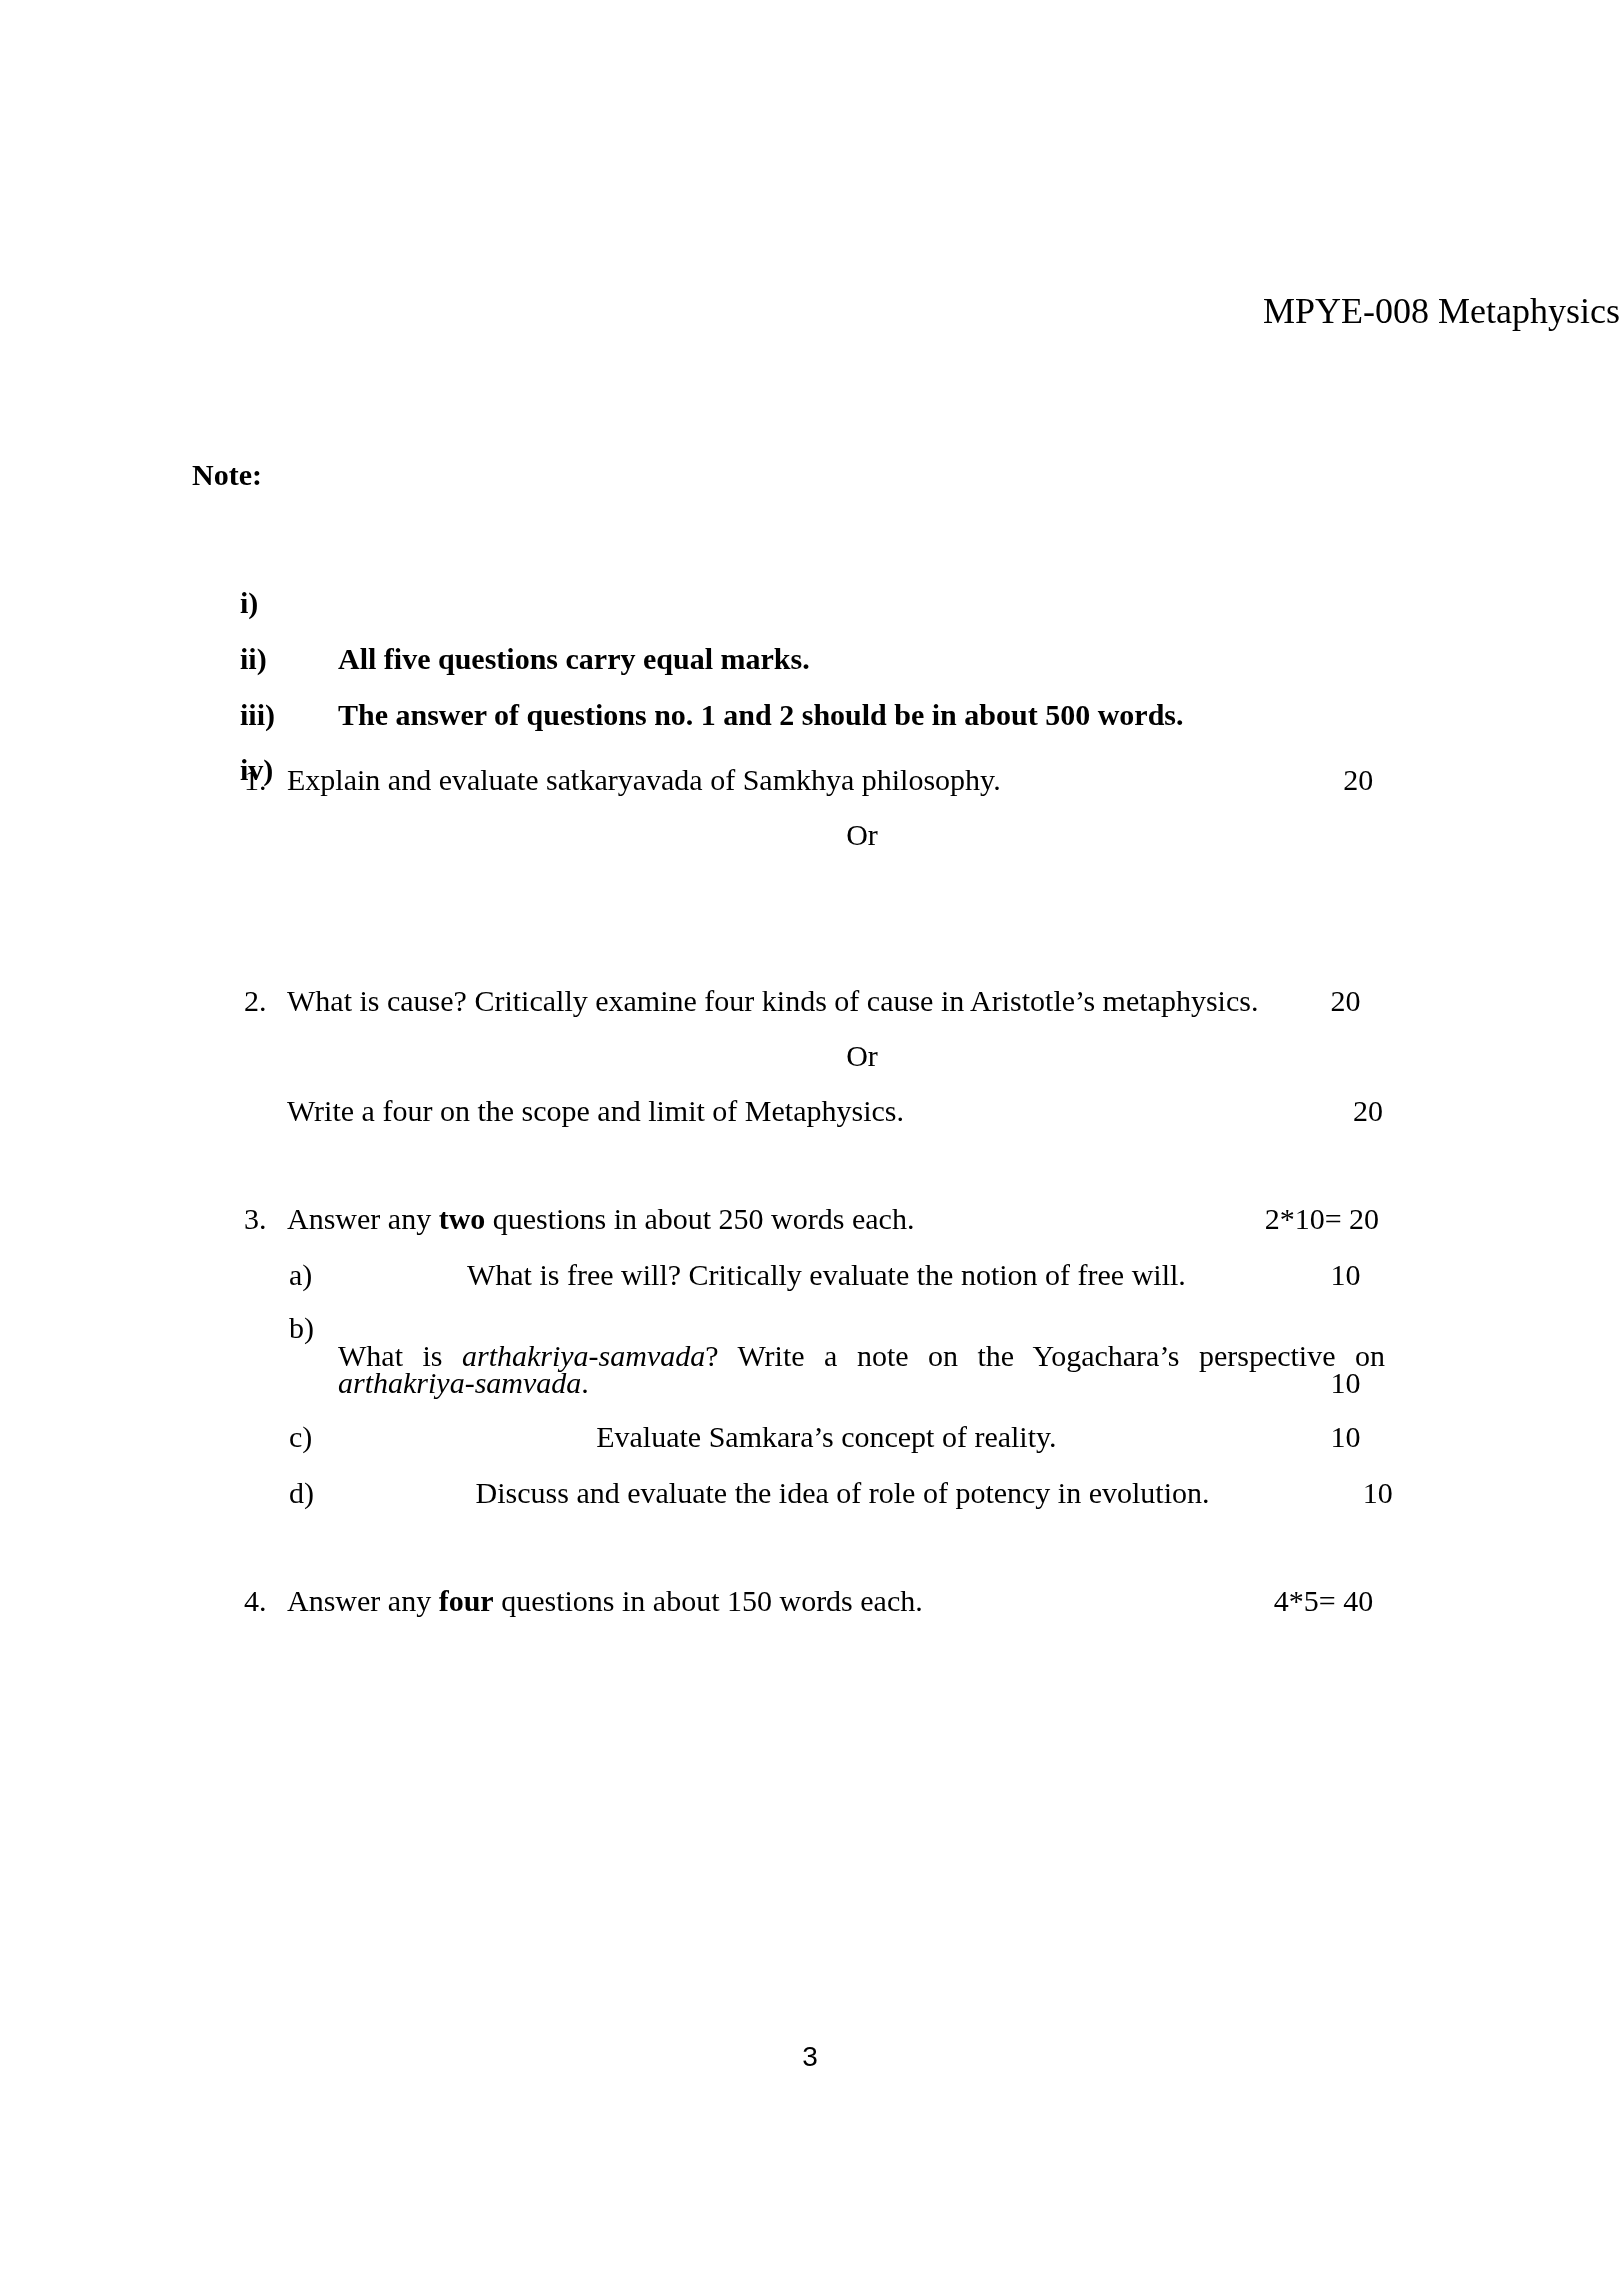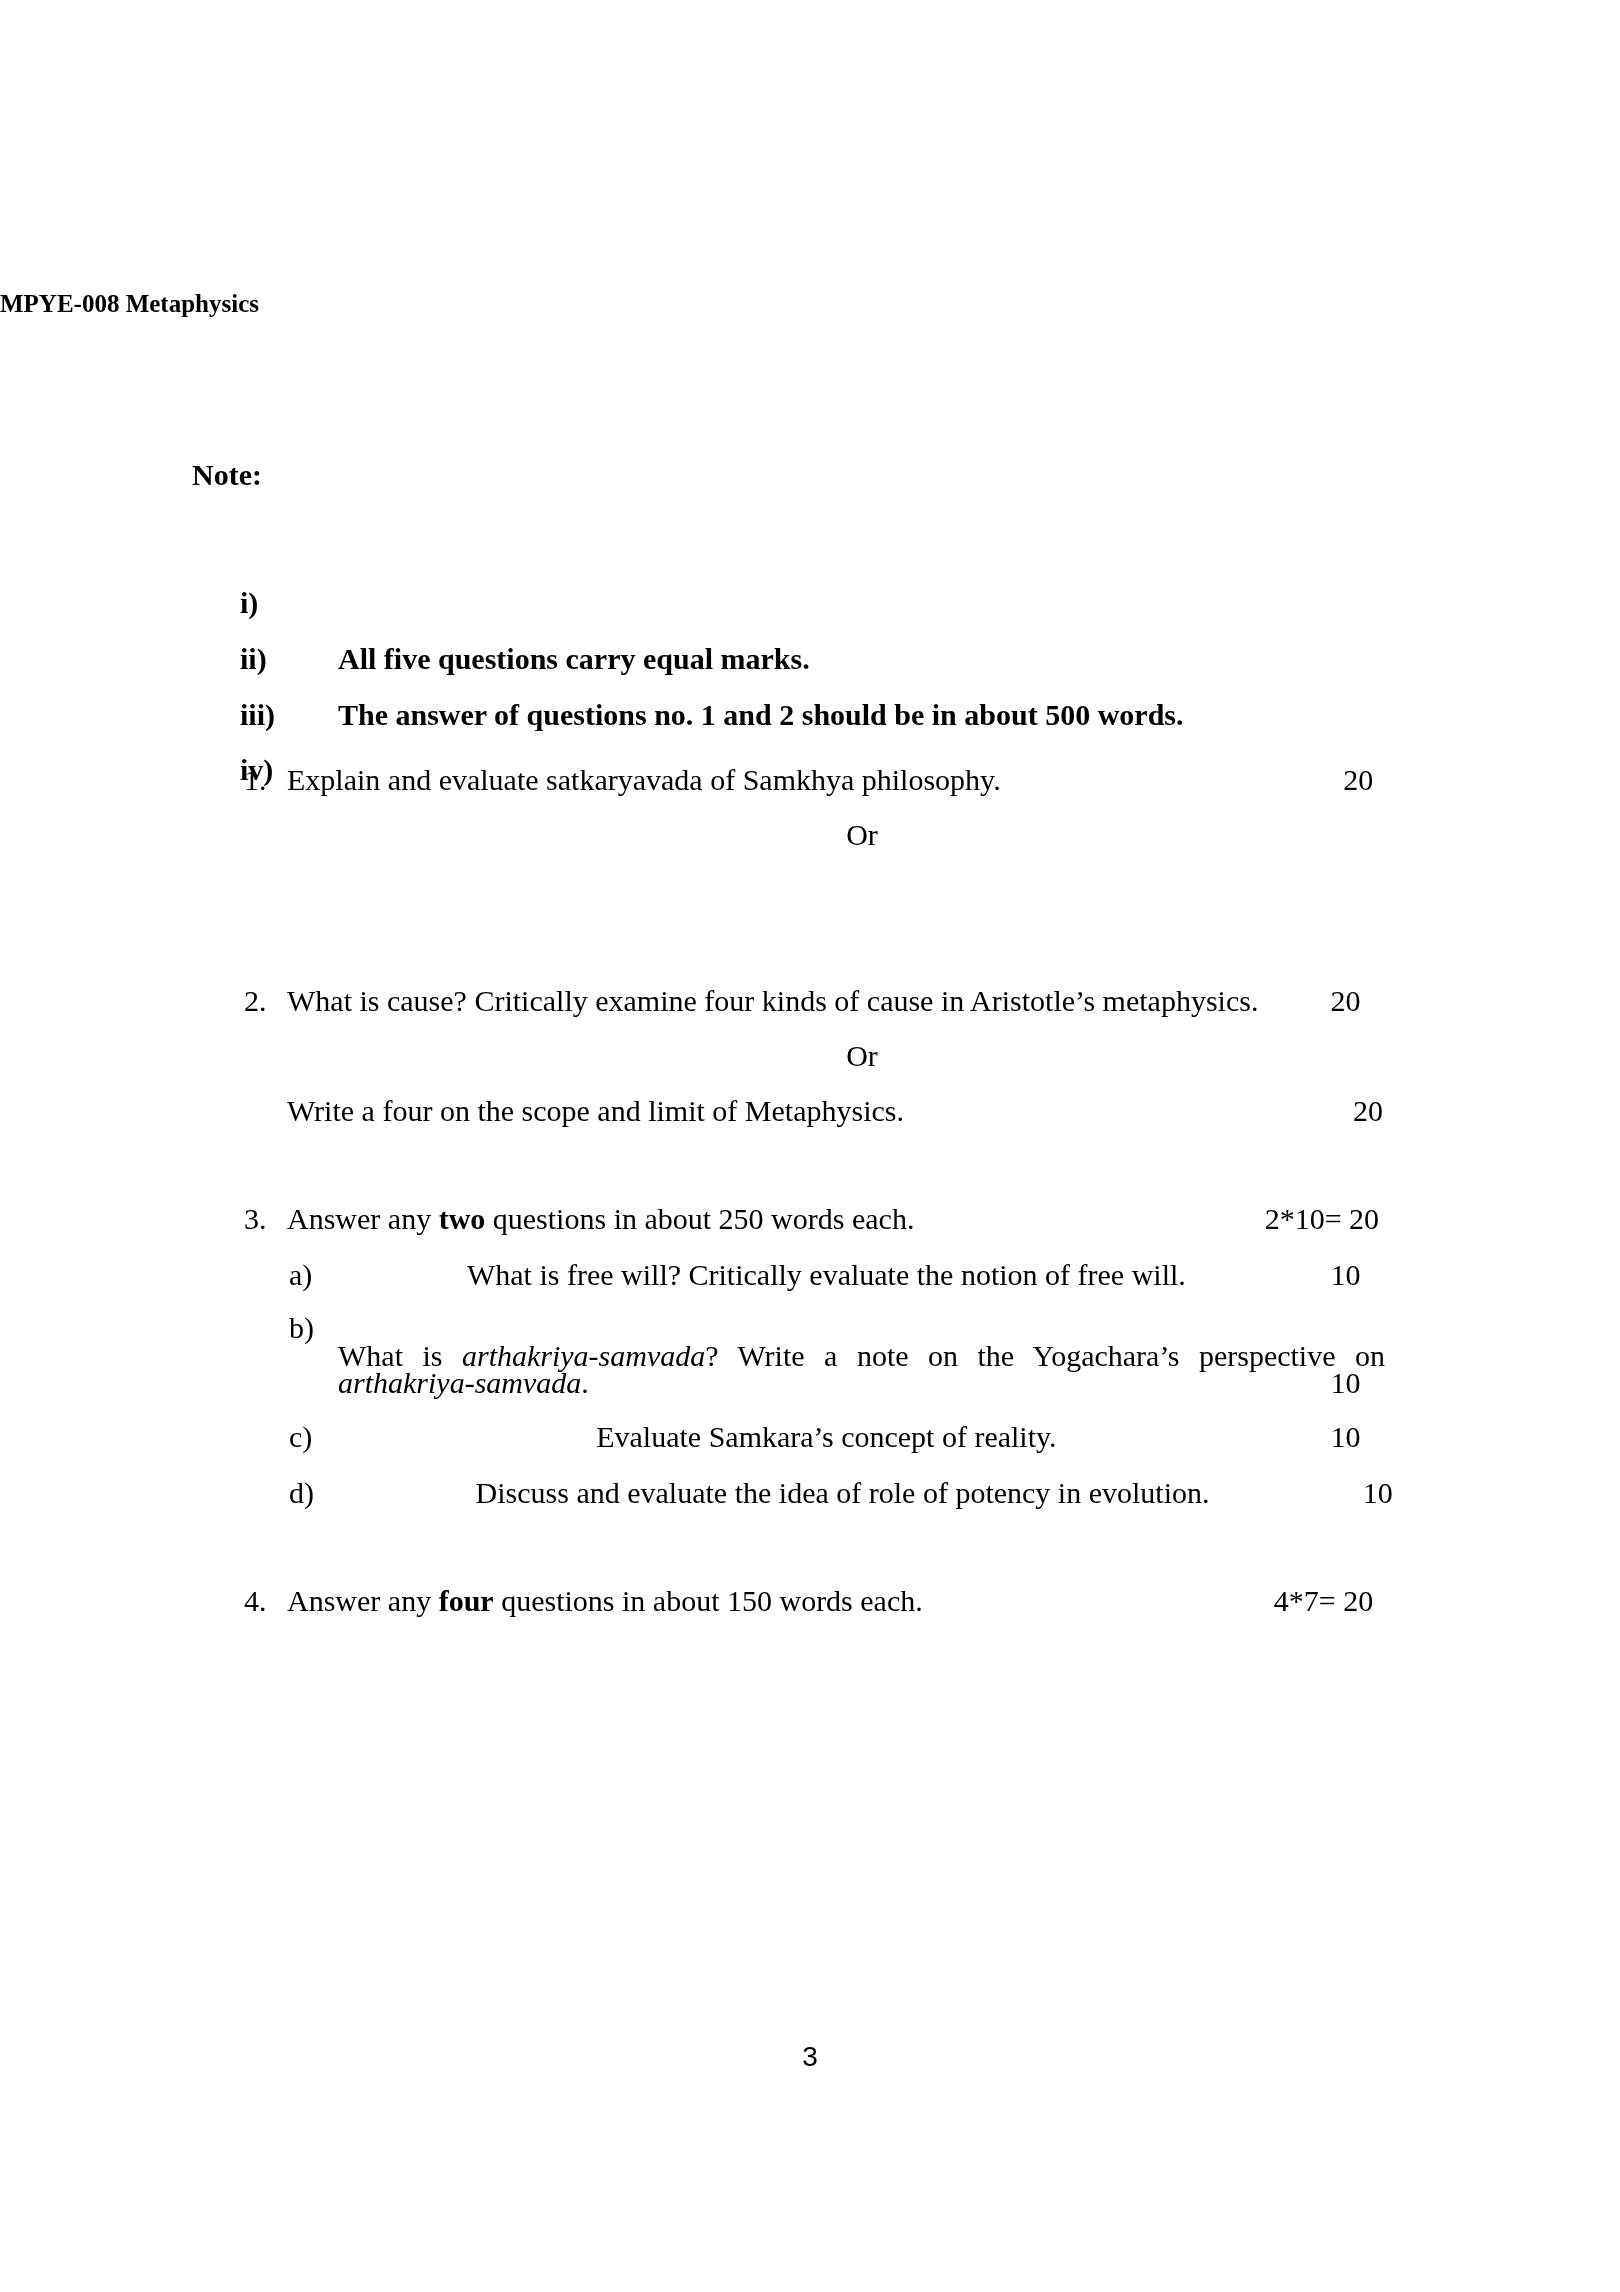--- a/index.html
+++ b/index.html
@@ -16,23 +16,23 @@
     font-family: "Liberation Serif", "DejaVu Serif", serif;
     font-size: 30px;
     overflow: hidden;
   }
   .title {
     position: absolute;
     top: 290px;
     left: 0;
     width: 100%;
     margin: 0;
-    text-align: left;
-    font-size: 25px;
-    font-weight: bold;
+    text-align: right;
+    font-size: 36px;
+    font-weight: normal;
   }
   .line {
     position: absolute;
     left: 192px;
     right: 235px;
     line-height: 1.2;
   }
   .bold { font-weight: bold; margin-top: 44px; }
   .italic { font-style: italic; }
   .nowrap { white-space: nowrap; }
@@ -153,19 +153,19 @@
 
   <div class="line sub-row" style="top:1475px">
     <span class="num">d)</span>
     <span class="txt nowrap">Discuss and evaluate the idea of role of potency in evolution.</span>
     <span class="marks mrneg">10</span>
   </div>
 
   <div class="line q-row" style="top:1583px">
     <span class="num">4.</span>
     <span class="txt nowrap"><span>Answer any </span><span class="bold">four</span><span> questions in about 150 words each.</span></span>
-    <span class="marks mr12">4*7= 20</span>
+    <span class="marks mr12">4*5= 40</span>
   </div>
 
   <div class="footer-page">3</div>
 
 </div>
 
 
 </body></html>

